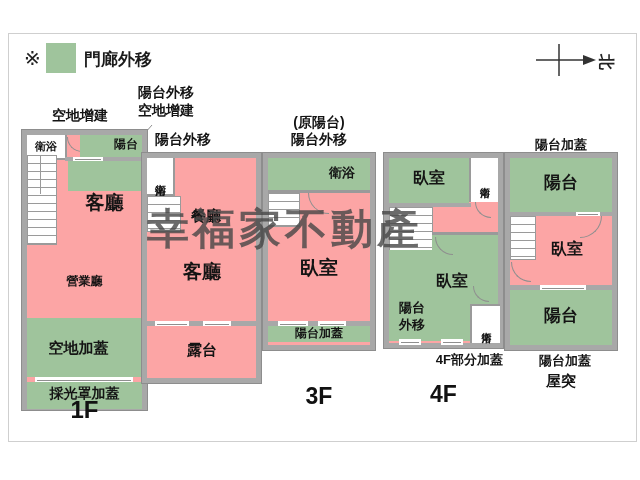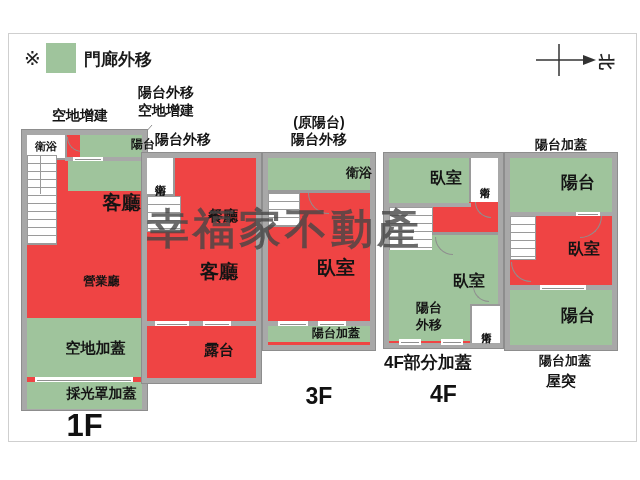--- a/index.html
+++ b/index.html
@@ -1,31 +1,31 @@
 <!DOCTYPE html>
 <html><head>
 <meta charset="utf-8">
 <style>
   html,body { margin:0; padding:0; background:#fff; }
   .canvas { position:relative; width:640px; height:480px; background:#ffffff; overflow:hidden;
             font-family:"Liberation Sans","DejaVu Sans",sans-serif; color:#1b1b1b; }
   .frame { position:absolute; left:8px; top:33px; width:627px; height:407px;
            border:1px solid #cfcfcf; background:#fff; }
   .abs { position:absolute; }
-  .plan { position:absolute; background:#ef4444; border:5px solid #a8a8a8; outline:1px solid #8d8d8d; box-sizing:border-box; }
+  .plan { position:absolute; background:#fca5a5; border:5px solid #a8a8a8; outline:1px solid #8d8d8d; box-sizing:border-box; }
   .green { position:absolute; background:#9fc49c; }
   .wall { position:absolute; background:#a8a8a8; }
   .thin { position:absolute; background:#9a9a9a; }
   .stairs { position:absolute; background-color:#fff; border:1px solid #9a9a9a;
             background-image:repeating-linear-gradient(to bottom, transparent 0, transparent 7px, #9a9a9a 7px, #9a9a9a 8px); }
   .window { position:absolute; background:#fff; }
   .window::after { content:""; position:absolute; left:2px; right:2px; top:50%; height:1px; background:#8f8f8f; }
   .door { position:absolute; border:1px solid #8f8f8f; border-right:none; border-top:none;
           border-bottom-left-radius:100% 100%; background:transparent; }
-  .rlabel { position:absolute; font-weight:bold; text-align:center; line-height:1.05; color:#141414;margin-left:17px; }
+  .rlabel { position:absolute; font-weight:bold; text-align:center; line-height:1.05; color:#141414; }
   .note { position:absolute; font-weight:600; color:#141414; }
   .flabel { position:absolute; font-weight:bold; text-align:center; color:#111; }
   .vtext { writing-mode:vertical-rl; letter-spacing:1px; }
   .small-room { position:absolute; background:#fff; display:flex; align-items:center; justify-content:center;
                 font-weight:bold; color:#141414; }
   .watermark { position:absolute; left:147px; top:208px; font-size:42px; font-weight:bold;
                letter-spacing:4px; line-height:1; color:rgba(70,70,70,0.8); z-index:6; white-space:nowrap; }
   svg text { font-family:"Liberation Sans","DejaVu Sans",sans-serif; }
 </style>
 </head>
@@ -72,21 +72,21 @@
     <div class="thin" style="left:13px;top:21px;width:1px;height:38px;"></div>
     <div class="rlabel" style="left:5px;top:140px;width:105px;font-size:12px;">營業廳</div>
     <div class="green" style="left:0;top:183px;width:115px;height:59px;">
       <div class="rlabel" style="left:0;top:22px;width:103px;font-size:15px;">空地加蓋</div>
     </div>
     <div class="window" style="left:8px;top:242px;width:98px;height:5px;"></div>
     <div class="green" style="left:0;top:247px;width:115px;height:27px;">
       <div class="rlabel" style="left:0;top:4px;width:115px;font-size:14px;">採光罩加蓋</div>
     </div>
   </div>
-  <div class="flabel" style="left:22px;top:408px;width:125px;font-size:31px;">1F</div>
+  <div class="flabel" style="left:22px;top:396px;width:125px;font-size:24px;">1F</div>
 
   <div class="plan" style="left:142px;top:153px;width:119px;height:230px;">
     <div class="small-room vtext" style="left:0;top:0;width:26px;height:36px;border-right:2px solid #9a9a9a;border-bottom:2px solid #9a9a9a;font-size:11px;">衛浴</div>
     <div class="stairs" style="left:0;top:38px;width:32px;height:34px;"></div>
     <div class="rlabel" style="left:28px;top:50px;width:62px;font-size:15px;">餐廳</div>
     <div class="rlabel" style="left:15px;top:104px;width:80px;font-size:19px;">客廳</div>
     <div class="wall" style="left:0;top:163px;width:109px;height:5px;"></div>
     <div class="window" style="left:8px;top:163px;width:34px;height:5px;"></div>
     <div class="window" style="left:56px;top:163px;width:28px;height:5px;"></div>
     <div class="rlabel" style="left:15px;top:184px;width:80px;font-size:15px;">露台</div>
@@ -125,21 +125,21 @@
     <div class="rlabel" style="left:30px;top:115px;width:66px;font-size:16px;z-index:2;">臥室</div>
     <div class="rlabel" style="left:2px;top:142px;width:42px;font-size:13px;line-height:1.3;z-index:2;">
       <div>陽台</div>
       <div>外移</div>
     </div>
     <div class="door" style="left:84px;top:128px;width:15px;height:15px;z-index:2;"></div>
     <div class="small-room vtext" style="left:81px;top:146px;width:28px;height:37px;border-left:2px solid #9a9a9a;border-top:2px solid #9a9a9a;font-size:10px;z-index:2;">衛浴</div>
     <div class="window" style="left:10px;top:181px;width:22px;height:6px;z-index:3;"></div>
     <div class="window" style="left:52px;top:181px;width:22px;height:6px;z-index:3;"></div>
   </div>
-  <div class="note" style="left:384px;top:351px;width:119px;text-align:left;font-size:17px;">4F部分加蓋</div>
+  <div class="note" style="left:384px;top:351px;width:119px;text-align:right;font-size:13px;">4F部分加蓋</div>
   <div class="flabel" style="left:384px;top:381px;width:119px;font-size:23px;">4F</div>
 
   <div class="plan" style="left:505px;top:153px;width:112px;height:197px;">
     <div class="green" style="left:0;top:0;width:102px;height:54px;">
       <div class="rlabel" style="left:0;top:16px;width:102px;font-size:17px;">陽台</div>
     </div>
     <div class="wall" style="left:0;top:54px;width:102px;height:4px;"></div>
     <div class="window" style="left:66px;top:54px;width:24px;height:4px;"></div>
     <div class="door" style="left:70px;top:58px;width:21px;height:21px;transform:scaleX(-1);"></div>
     <div class="stairs" style="left:0;top:58px;width:24px;height:42px;"></div>

